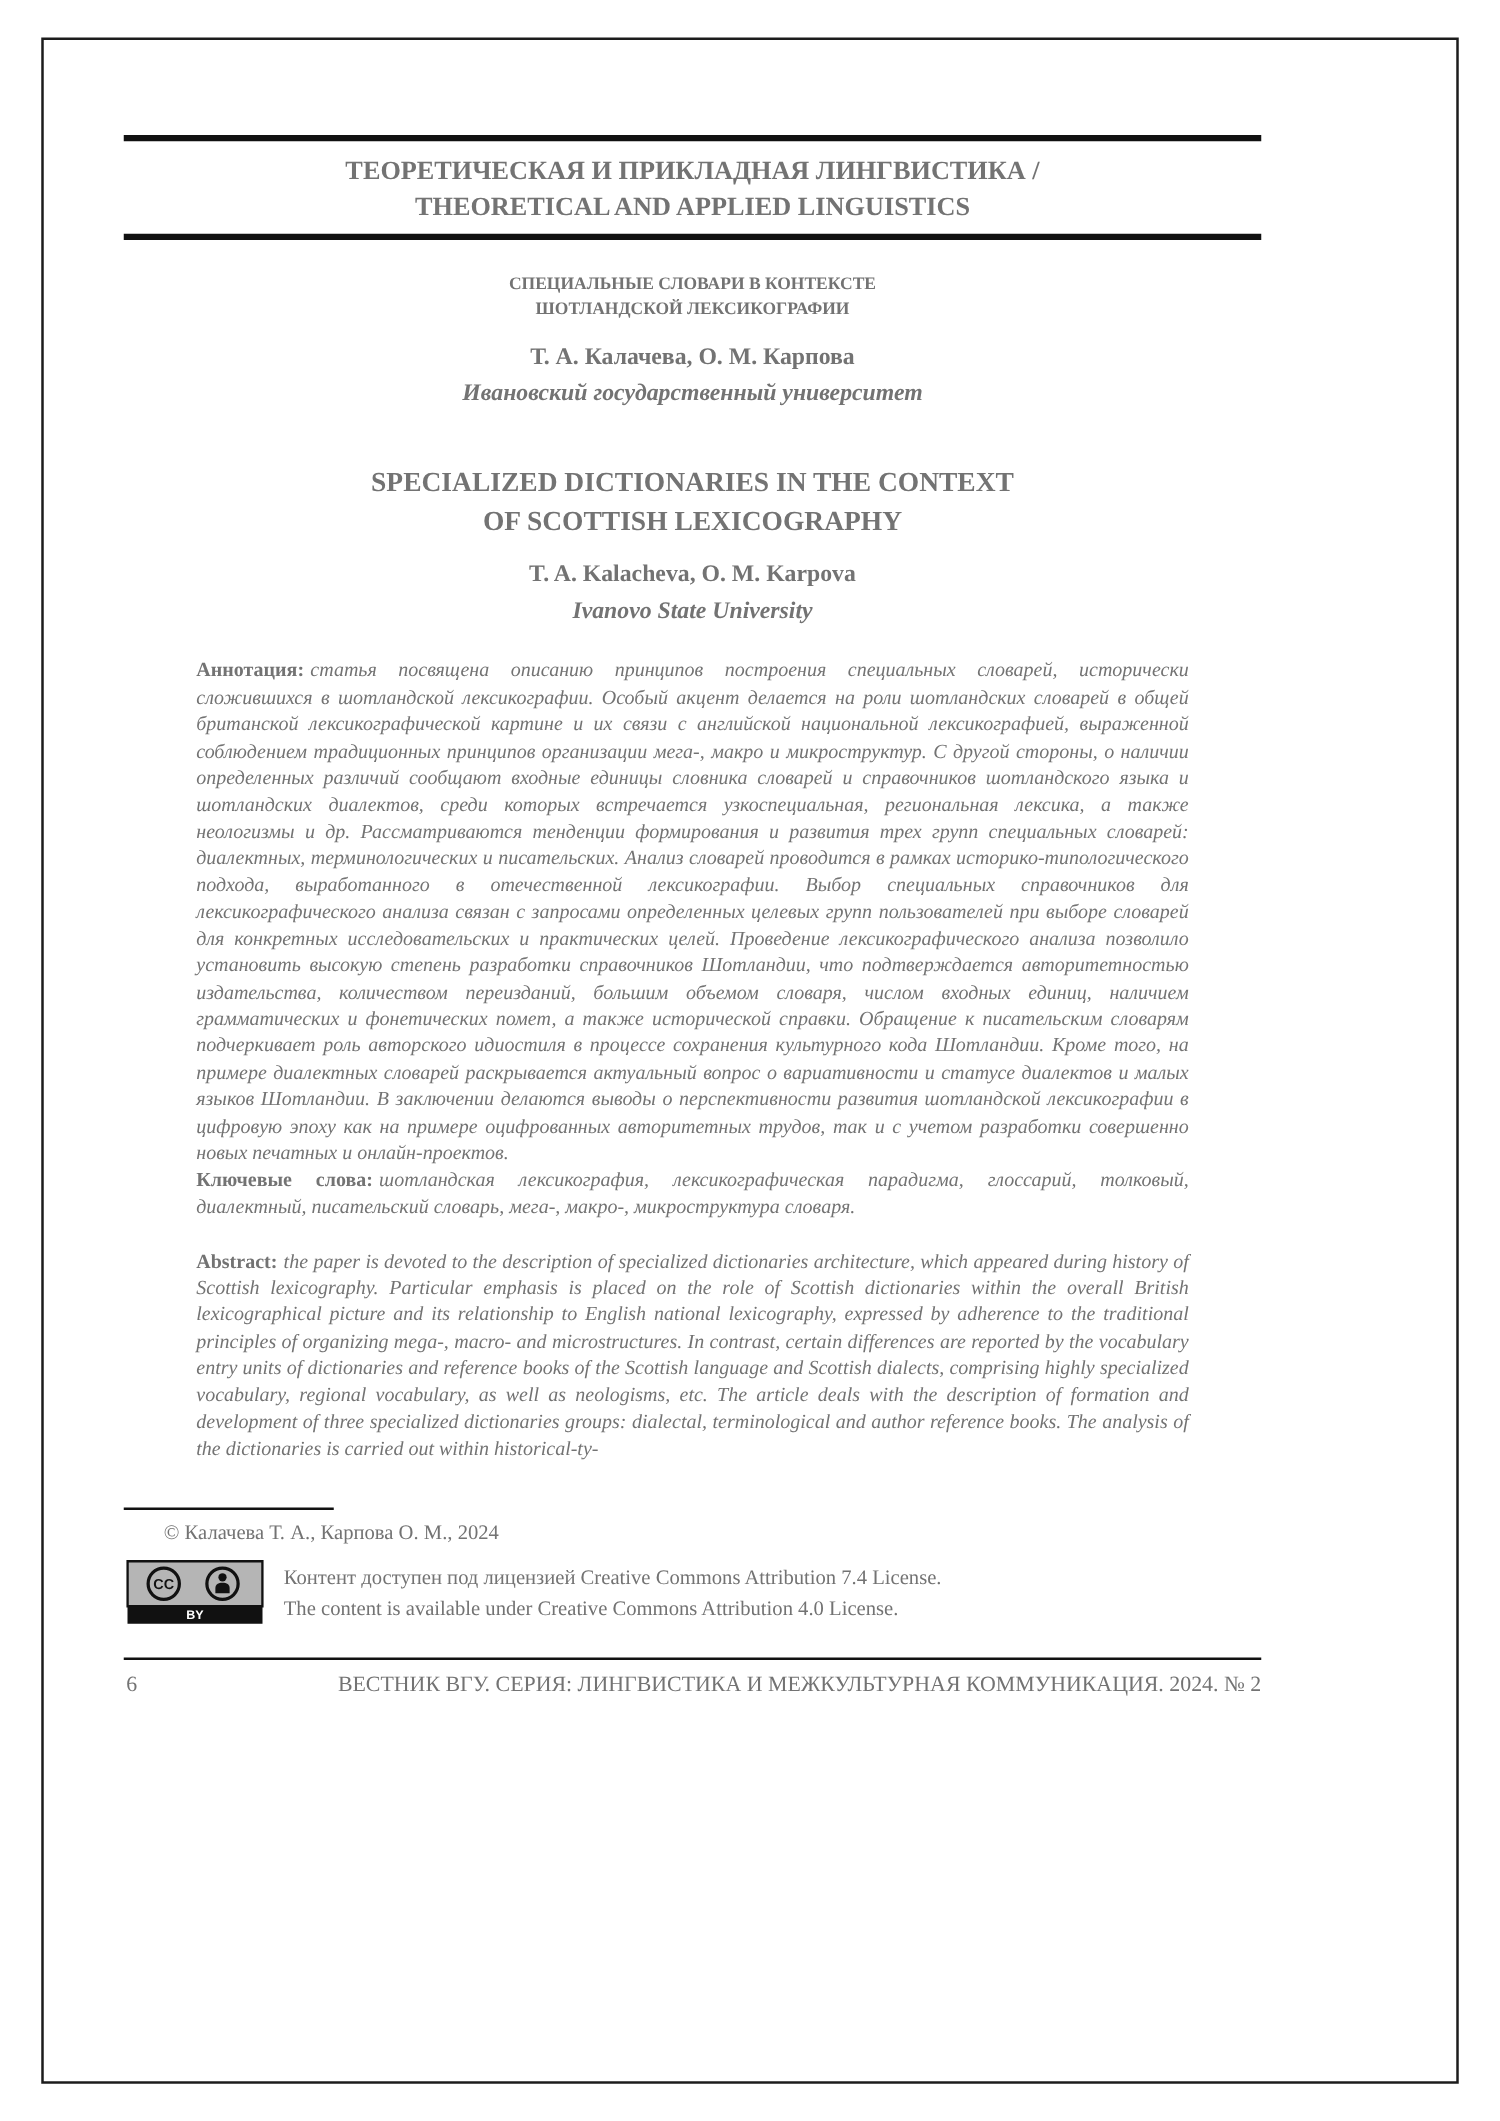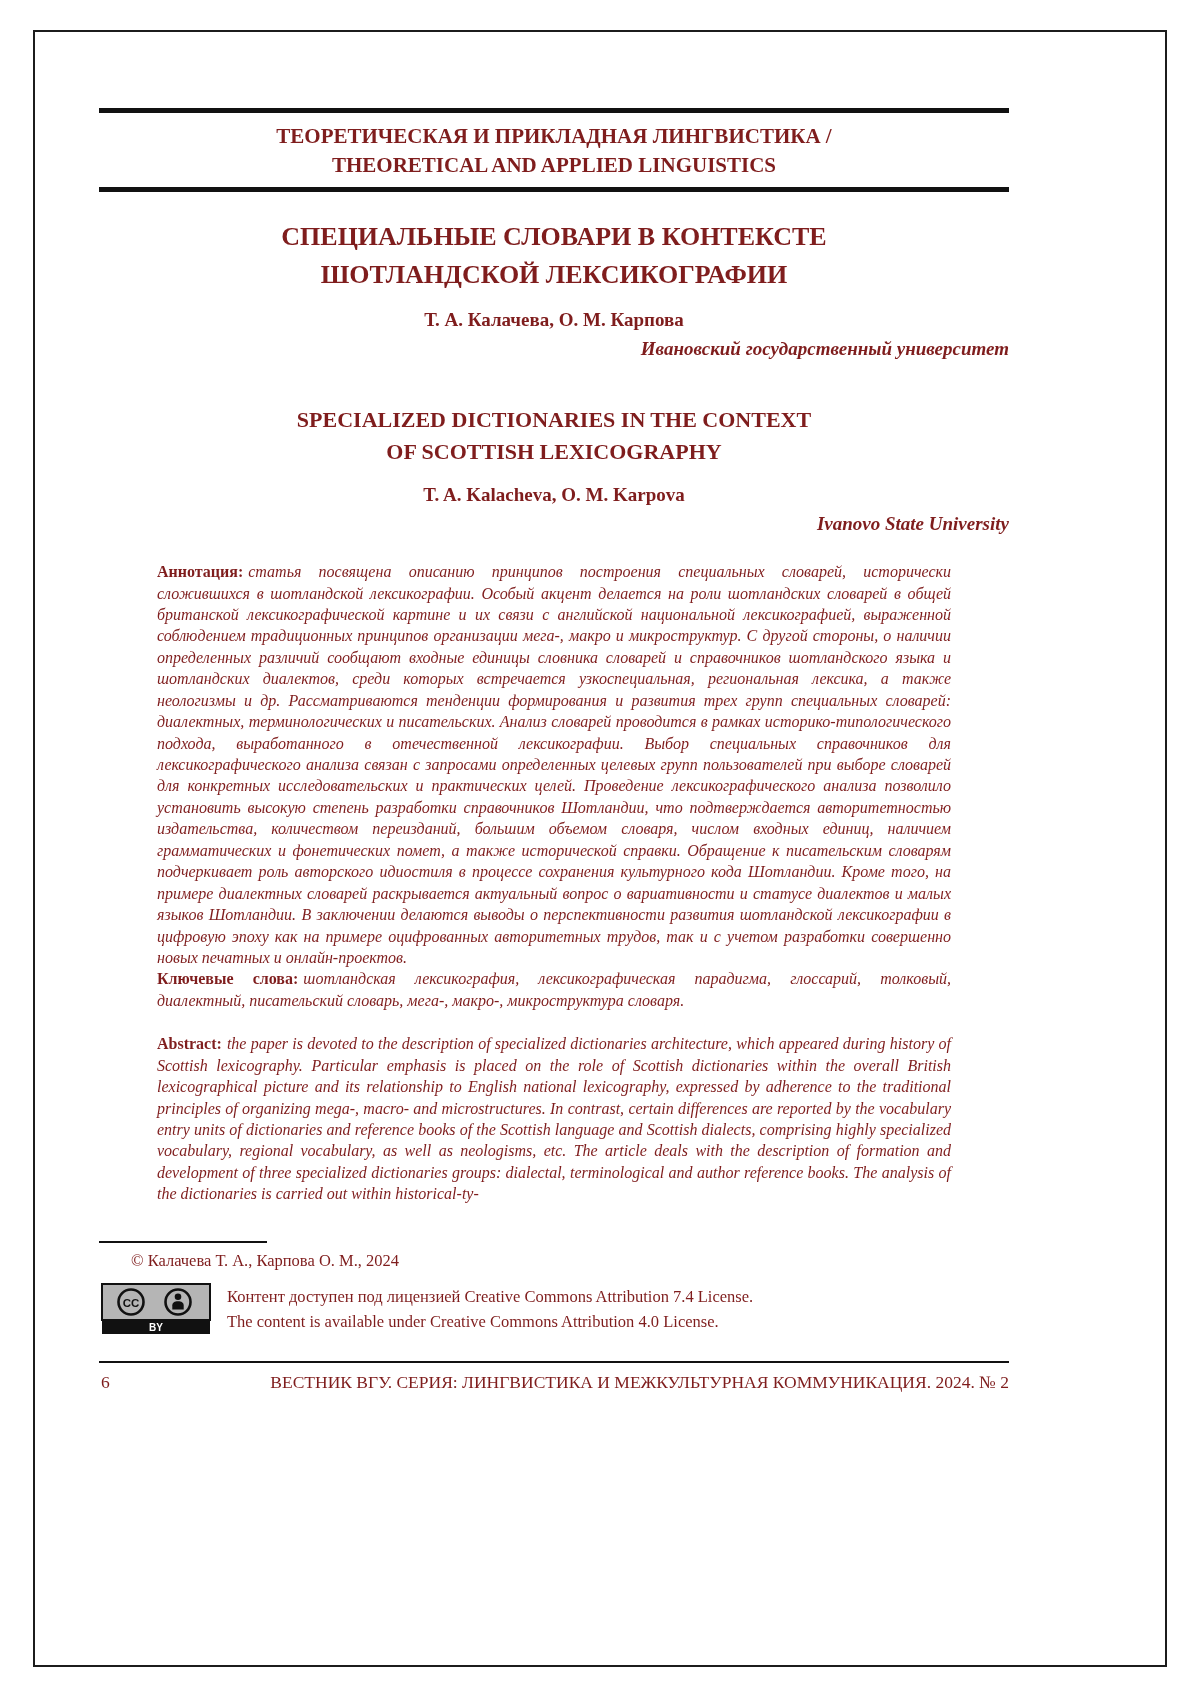--- a/index.html
+++ b/index.html
@@ -2,21 +2,21 @@
 <html><head>
 <meta charset="utf-8">
 <style>
   html, body { margin:0; padding:0; background:#e9e9e9; }
   .page {
     width:1200px; height:1697px;
     margin:0 auto;
     background:#ffffff;
     position:relative;
     font-family:"Liberation Serif", serif;
-    color:#7f1d1d;
+    color:#737373;
   }
   .frame {
     position:absolute; top:30px; left:33px; right:33px; bottom:30px;
     border:2px solid #1c1c1c;
     box-sizing:border-box;
     overflow:hidden;
   }
   .content {
     margin-left:64px;
     width:910px;
@@ -30,24 +30,24 @@
     line-height:1.38;
     padding:9px 0 7px 0;
   }
   .meta {
     margin-top:34px;
     font-weight:bold;
     font-size:18px;
     line-height:1.44;
   }
   .title-block { text-align:center; font-weight:bold; }
-  .title-ru { margin-top:26px; font-size:26px; line-height:1.45; }
+  .title-ru { margin-top:26px; font-size:14px; line-height:1.45; }
   .title-en { margin-top:44px; font-size:22px; line-height:1.45; }
   .byline   { margin-top:16px; text-align:center; font-weight:bold; font-size:19px; }
-  .affil    { margin-top:7px;  text-align:right; font-weight:bold; font-style:italic; font-size:19px; }
+  .affil    { margin-top:7px;  text-align:center; font-weight:bold; font-style:italic; font-size:19px; }
   .annotation {
     margin-top:26px;
     padding:0 58px;
   }
   .annotation p {
     margin:0;
     text-align:justify;
     font-style:italic;
     font-size:16px;
     line-height:1.34;

